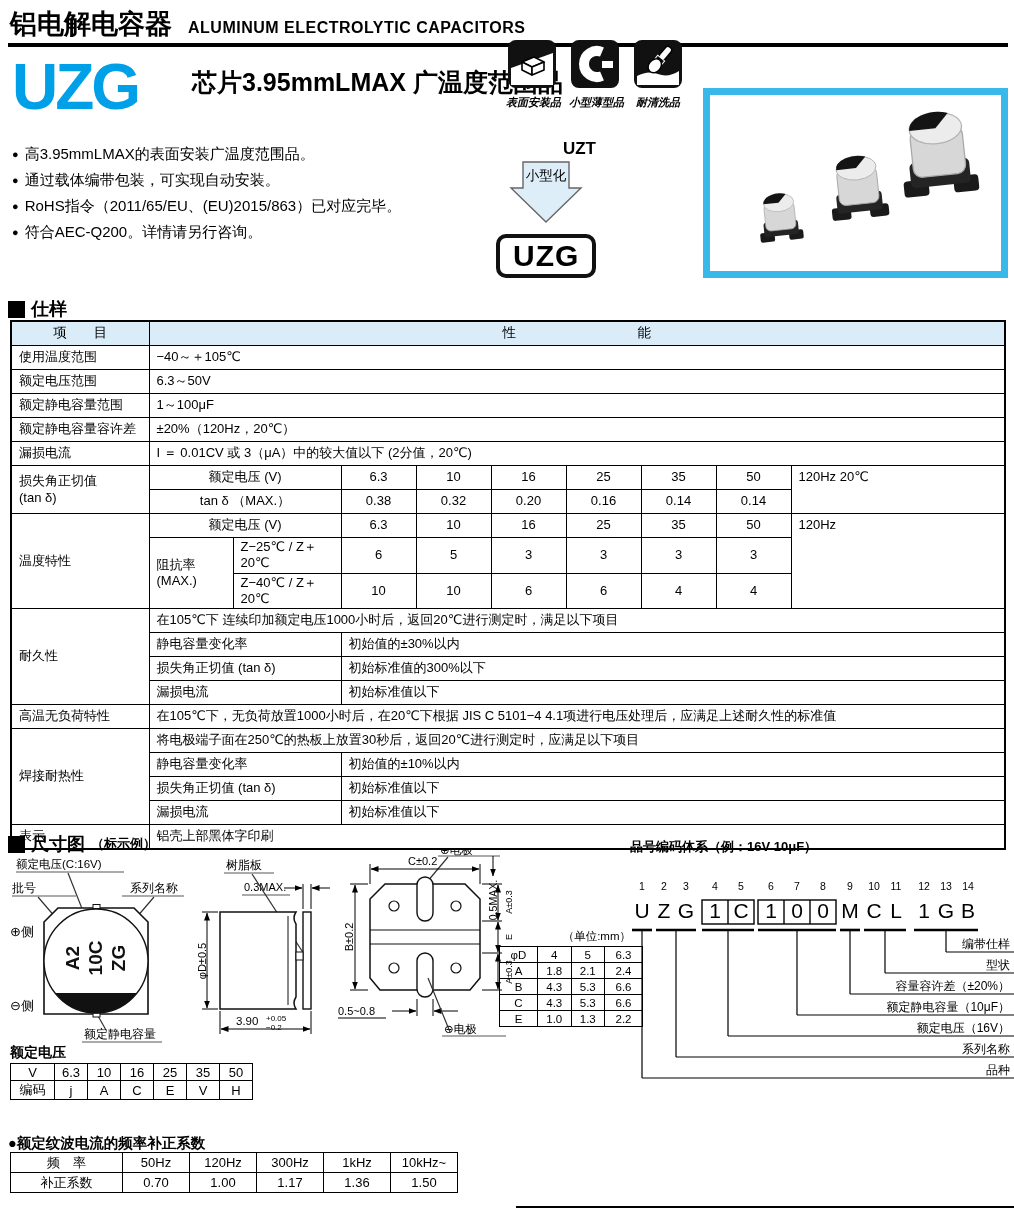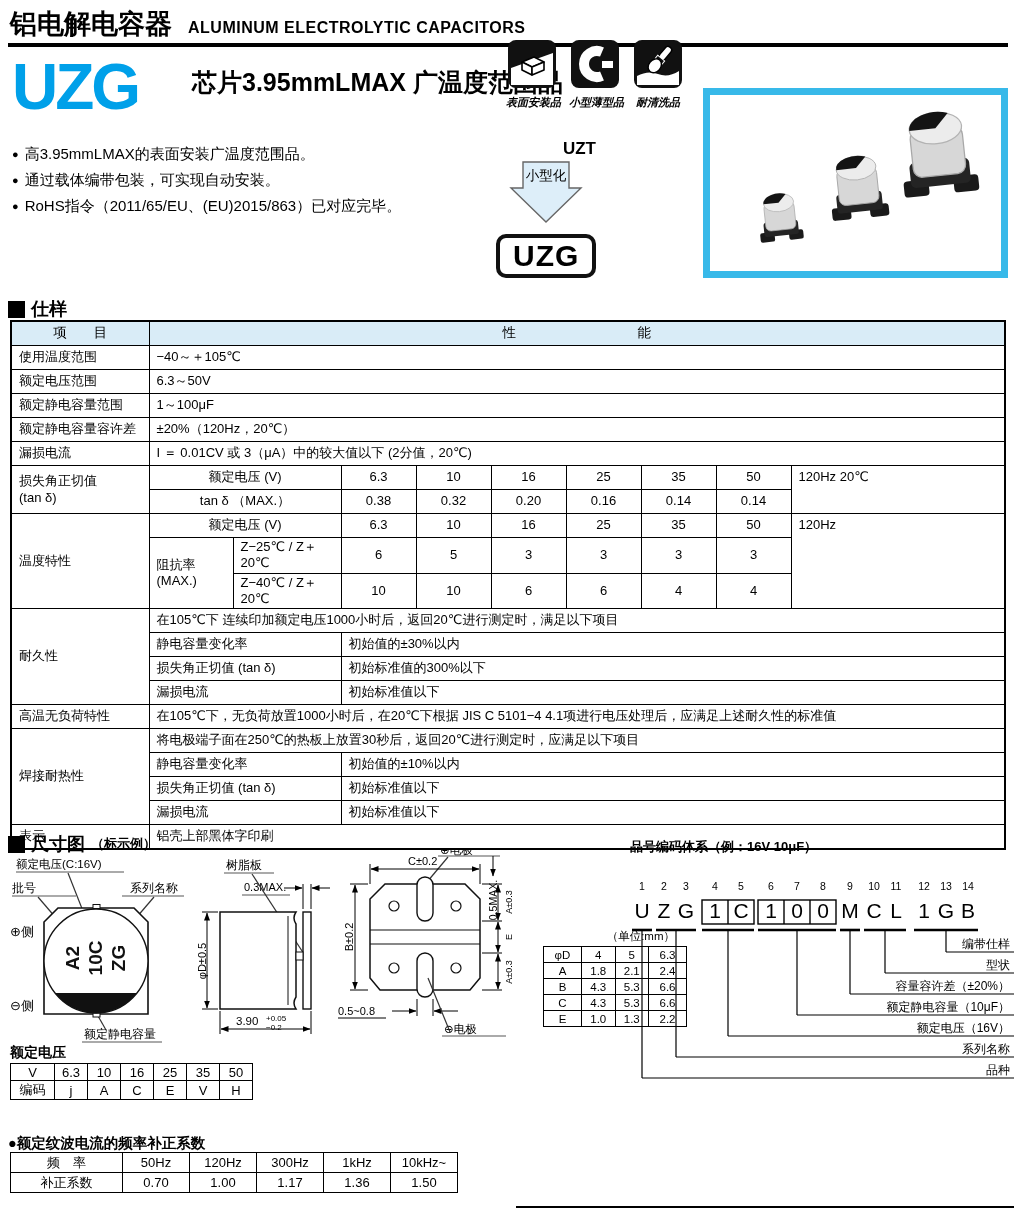--- a/index.html
+++ b/index.html
@@ -28,21 +28,21 @@
   .sec{position:absolute;display:flex;align-items:center;gap:6px;font-weight:bold;}
   .sq{width:17px;height:17px;background:#000;display:inline-block;}
   
   table{border-collapse:collapse;}
   .spec{position:absolute;left:10px;top:320px;width:994px;table-layout:fixed;border:2px solid #000;font-size:13px;}
   .spec td{border:1px solid #000;padding:1px 7px;height:21px;line-height:1.25;}
   .spec .hd{background:#d9ecf7;text-align:center;font-size:13.5px;}
   .c{text-align:center;padding:1px 2px !important;}
   .vt{vertical-align:top;padding-top:3px !important;}
   
-  .dimtbl-wrap{position:absolute;left:499px;top:929px;width:132px;font-size:11.5px;margin-left:44px;}
+  .dimtbl-wrap{position:absolute;left:499px;top:929px;width:132px;font-size:11.5px;}
   .dimtbl-unit{text-align:right;margin-bottom:2px;}
   .dimtbl{width:144px;table-layout:fixed;border:1.5px solid #000;}
   .dimtbl td{border:1px solid #000;height:15px;text-align:center;padding:0 2px;font-size:11.5px;}
   svg text{font-family:"Liberation Sans","DejaVu Sans",sans-serif;}
   
   .vc{position:absolute;left:10px;top:1063px;table-layout:fixed;border:1.5px solid #000;font-size:13px;}
   .vc td{border:1px solid #000;height:16px;text-align:center;padding:0 2px;}
   .rip{position:absolute;left:10px;top:1152px;table-layout:fixed;border:1.5px solid #000;font-size:13px;}
   .rip td{border:1px solid #000;height:19px;text-align:center;padding:0 2px;}
   .plainhead{position:absolute;font-weight:bold;}
@@ -123,20 +123,21 @@
         <ellipse cx="0" cy="-20" rx="21" ry="12.5" fill="#ececec" stroke="#b3b3b3"></ellipse>
         <path d="M-21,-20 A21,12.5 0 0 1 11,-31 L0,-20 Z" fill="#141414"></path>
       </g>
     </svg>
   </div>
 
   <div class="features">
     <div class="li"><span class="b">●</span><span>高3.95mmLMAX的表面安装广温度范围品。</span></div>
     <div class="li"><span class="b">●</span><span>通过载体编带包装，可实现自动安装。</span></div>
     <div class="li"><span class="b">●</span><span>RoHS指令（2011/65/EU、(EU)2015/863）已对应完毕。</span></div>
+    <div class="li"><span class="b">●</span><span>符合AEC-Q200。详情请另行咨询。</span></div>
   </div>
 
   <div class="evo">
     <div class="evo-from">UZT</div>
     <svg width="74" height="64" viewBox="0 0 74 64" style="margin-top:2px">
       <path d="M14,1 L60,1 L60,27 L72,27 L37,61 L2,27 L14,27 Z" fill="#ddeef9" stroke="#666" stroke-width="1.4"></path>
       <text x="37" y="19" text-anchor="middle" font-size="13.5" fill="#000">小型化</text>
     </svg>
     <div><span class="uzg-box">UZG</span></div>
   </div>

